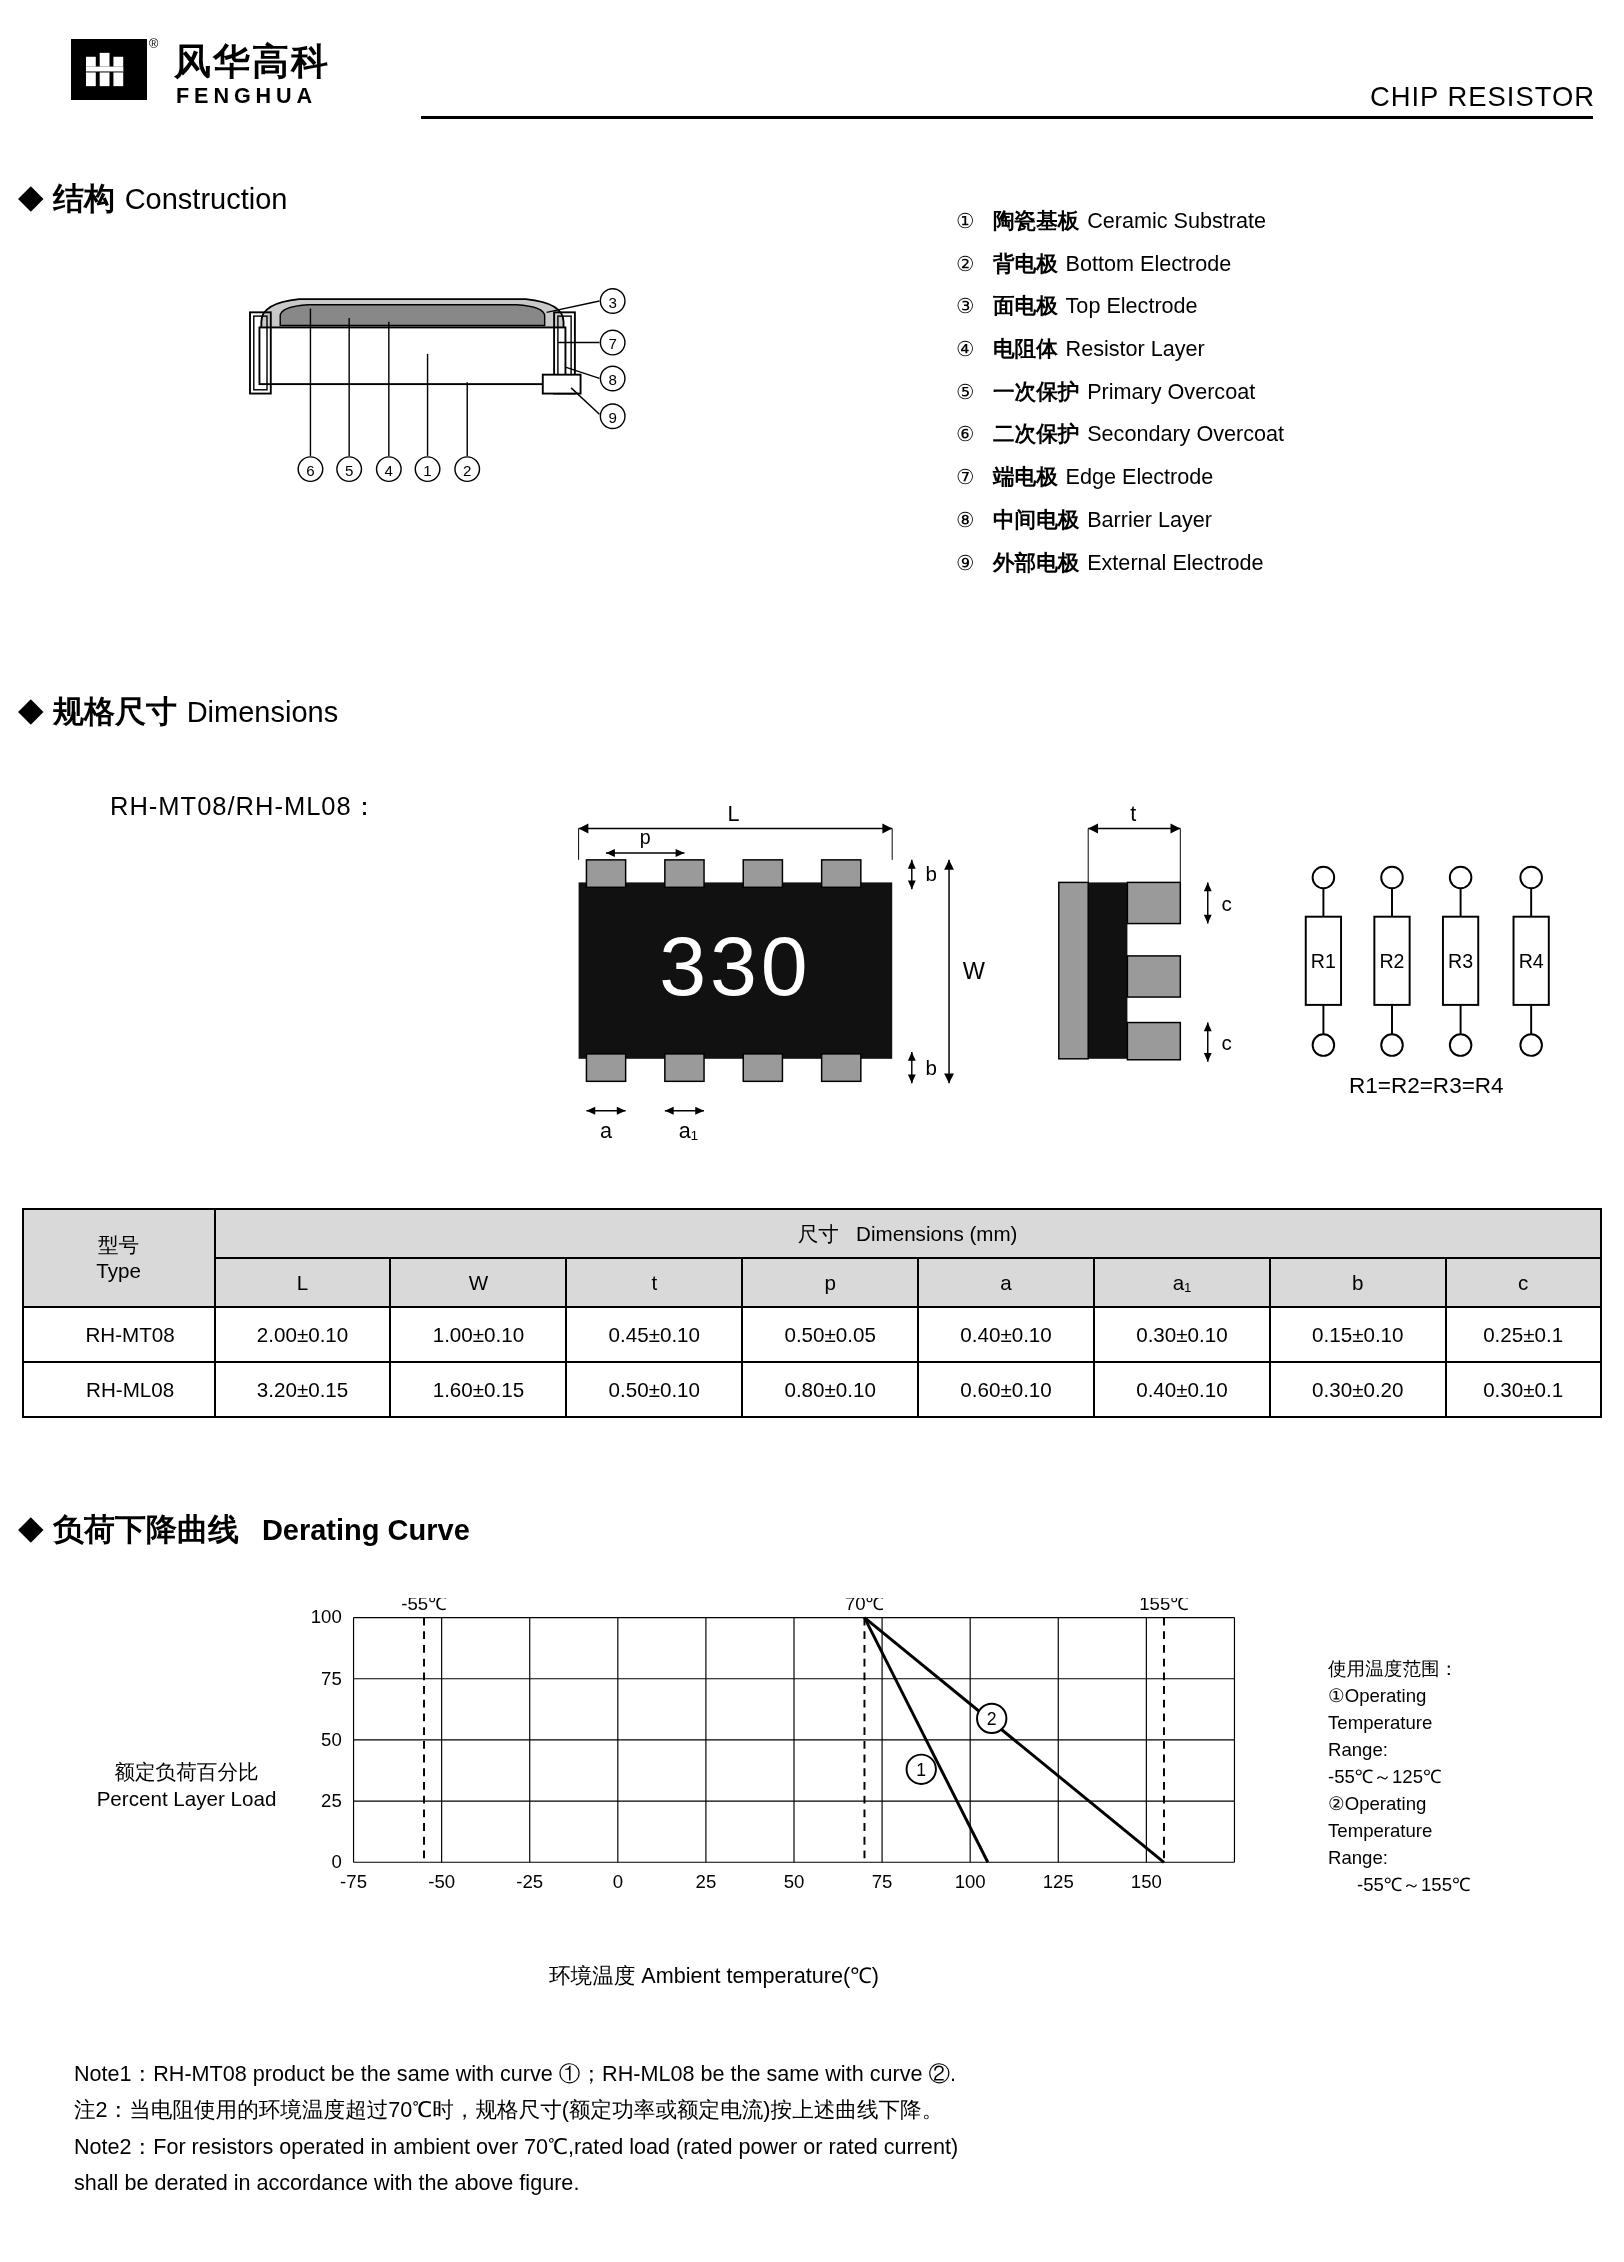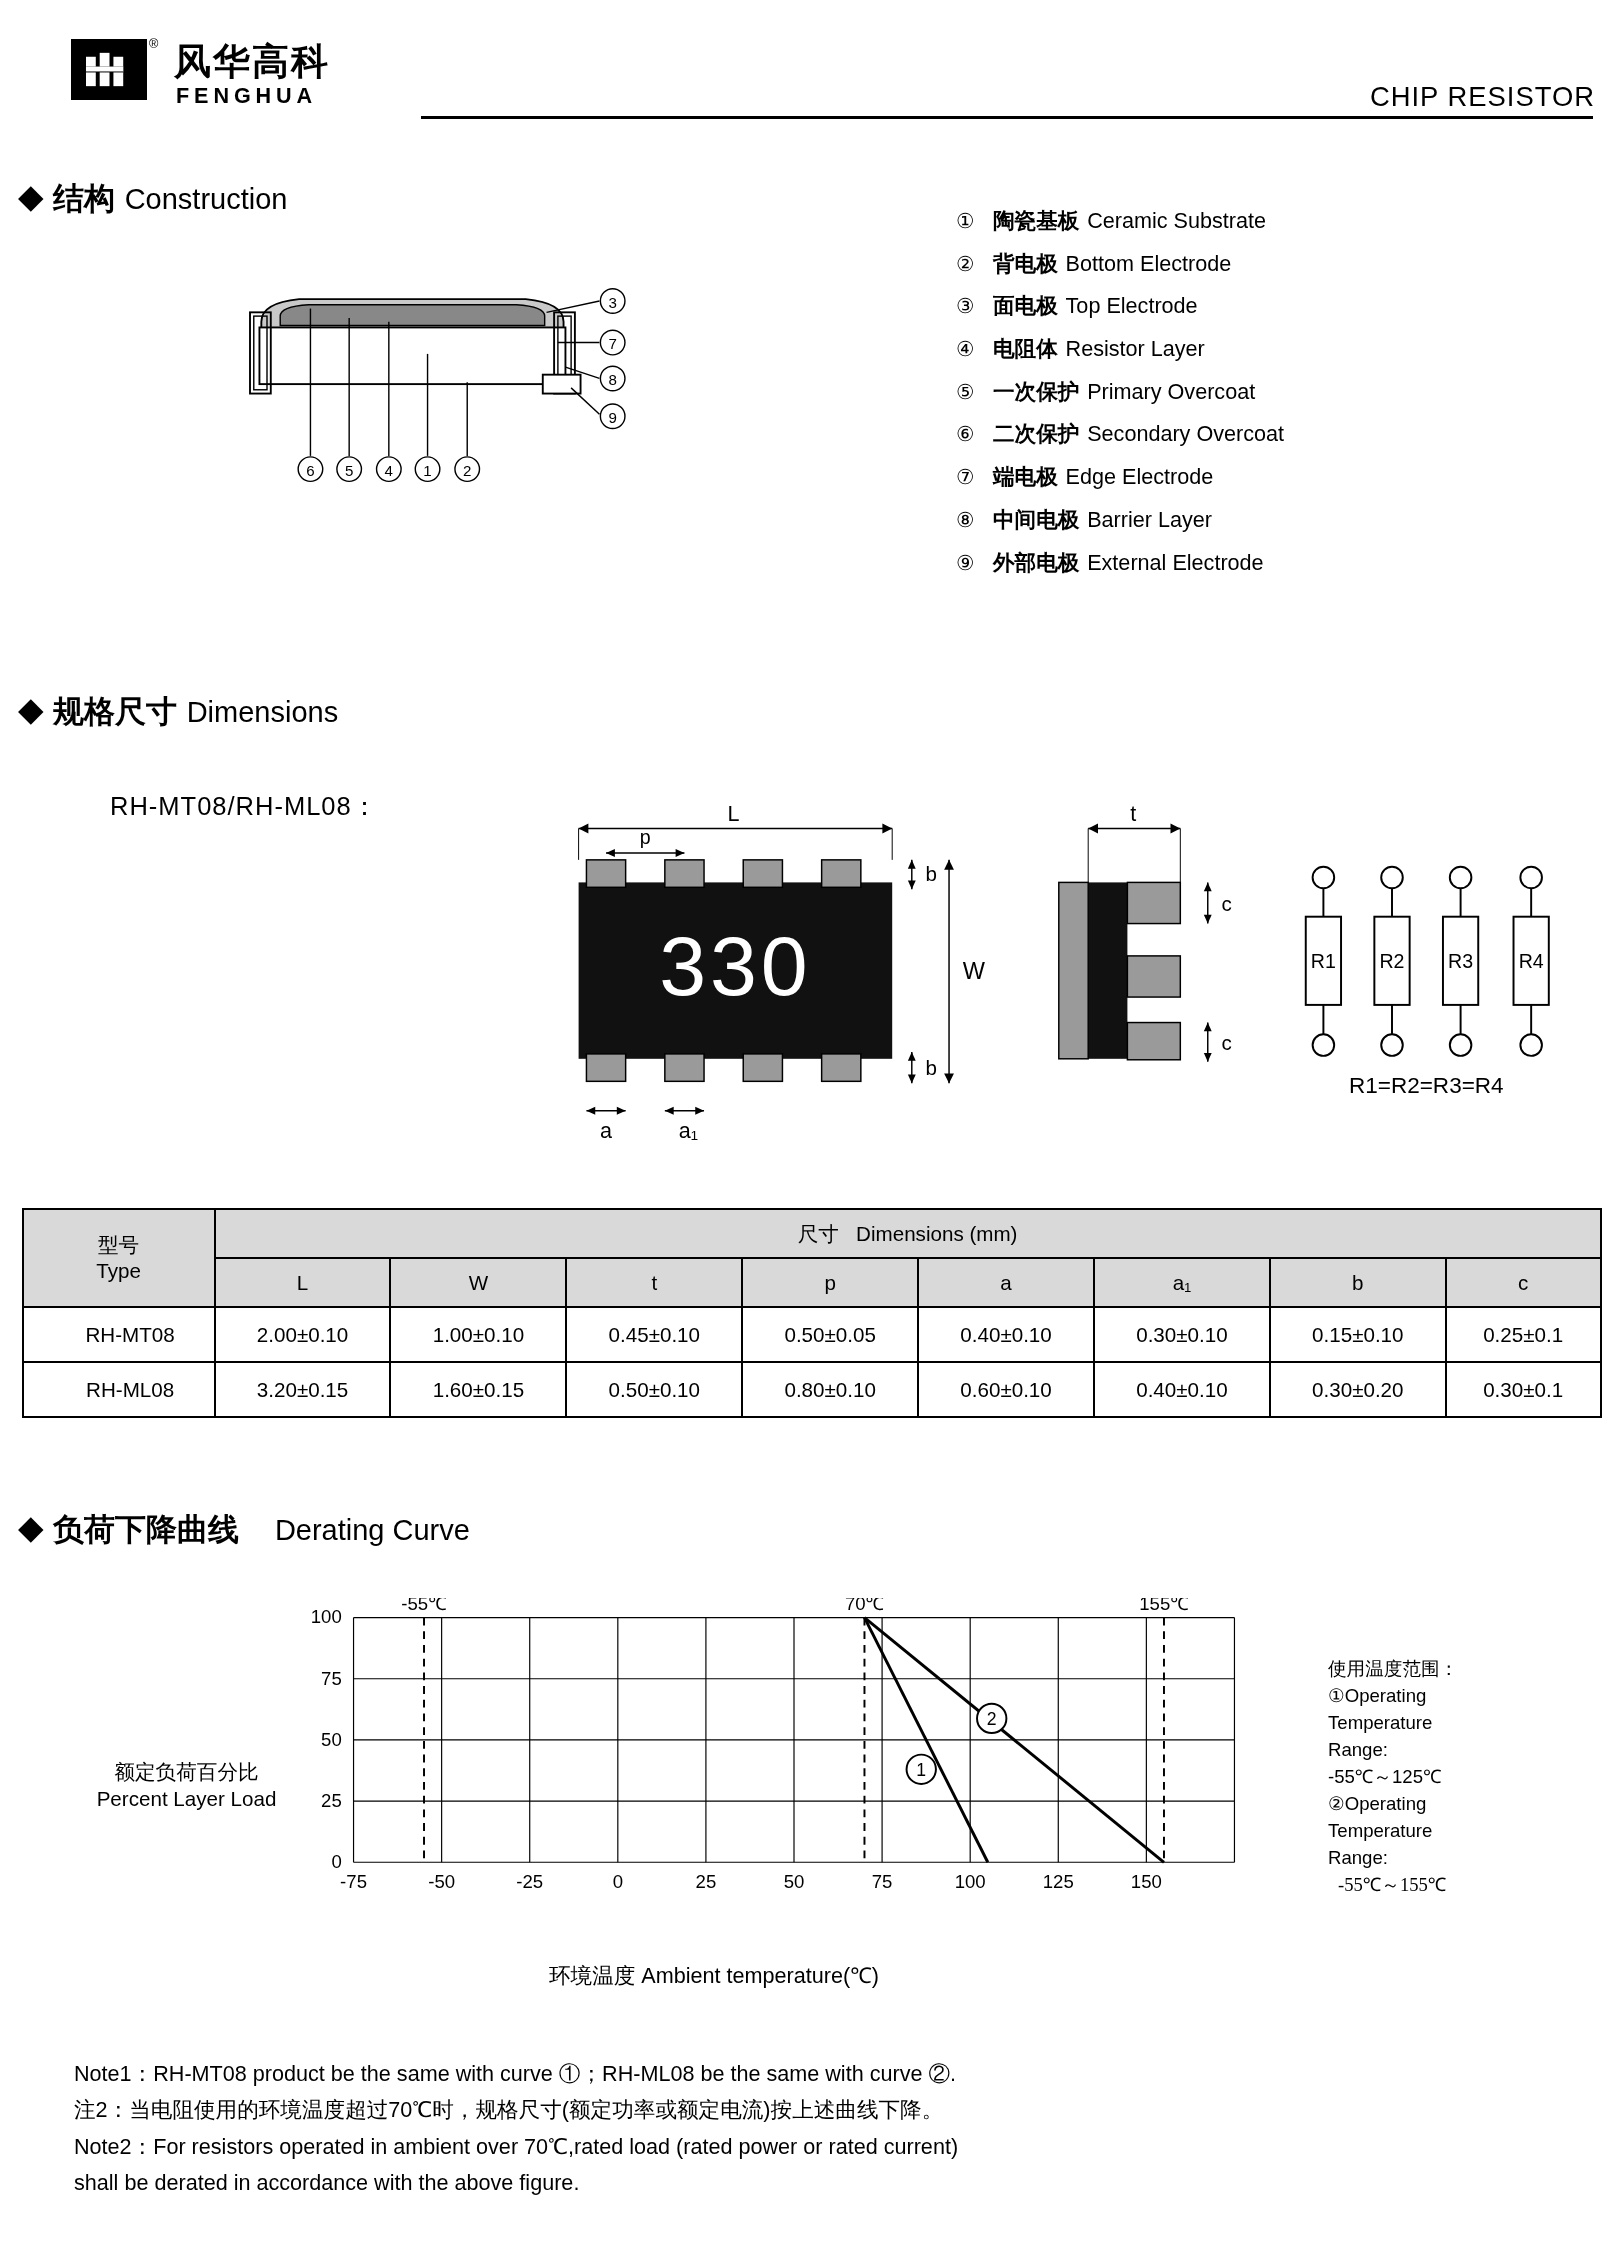--- a/index.html
+++ b/index.html
@@ -339,21 +339,21 @@
       <td>0.40±0.10</td>
       <td>0.30±0.20</td>
       <td>0.30±0.1</td>
     </tr>
   </tbody>
     </table>
 
   <div class="sec" style="left:21.6px;top:1509px;">
     <span class="diamond"></span>
     <span class="sec-cn">负荷下降曲线</span>
-    <span class="sec-en" style="margin-left:36px;">Derating Curve</span>
+    <span class="sec-en" style="margin-left:23px;font-weight:bold;">Derating Curve</span>
   </div>
 
   <div class="axis-title-left">
     <div>额定负荷百分比</div>
     <div>Percent Layer Load</div>
   </div>
 
   <svg class="chart-wrap" viewBox="0 0 1020 330">
 
     <g stroke="#000" stroke-width="1.2">
@@ -417,21 +417,21 @@
 
   <div class="range-note">
     <div>使用温度范围：</div>
     <div>①Operating</div>
     <div>Temperature</div>
     <div>Range:</div>
     <div>-55℃～125℃</div>
     <div>②Operating</div>
     <div>Temperature</div>
     <div>Range:</div>
-    <div style="margin-left:10px;font-family:Liberation Serif, serif;">-55℃～155℃</div>
+    <div style="margin-left:29px;">-55℃～155℃</div>
   </div>
 
   <div class="notes">
     <div>Note1：RH-MT08 product be the same with curve ①；RH-ML08 be the same with curve ②.</div>
     <div>注2：当电阻使用的环境温度超过70℃时，规格尺寸(额定功率或额定电流)按上述曲线下降。</div>
     <div>Note2：For resistors operated in ambient over 70℃,rated load (rated power or rated current)</div>
     <div>shall be derated in accordance with the above figure.</div>
   </div>
 
 </div>

